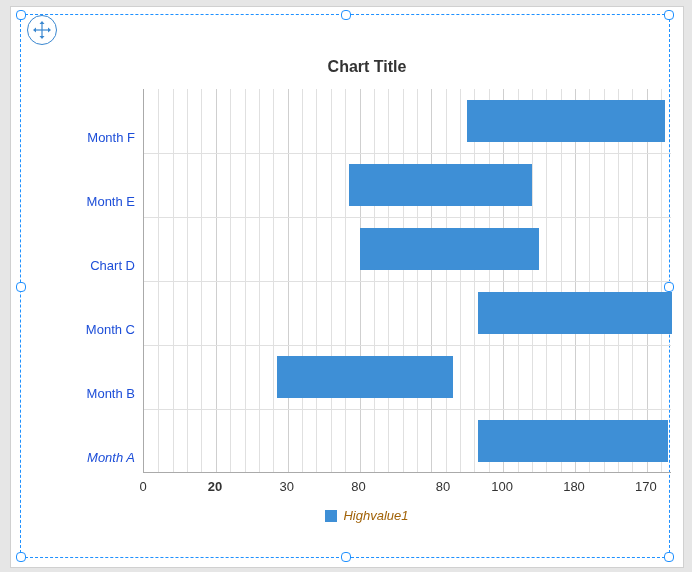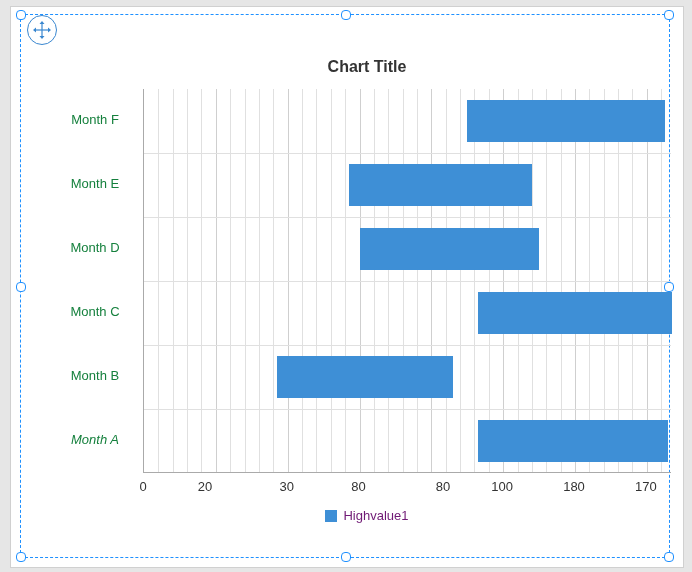--- a/index.html
+++ b/index.html
@@ -99,23 +99,24 @@
     background: #e0e0e0;
   }
   .vgrid { top: 0; width: 1px; height: 100%; }
   .vgrid.major { background: #cfcfcf; }
   .hgrid { left: 0; height: 1px; width: 100%; }
 
   .y-label {
     position: absolute;
     left: 0;
     width: 80px;
-    text-align: center;
+    text-align: right;
     font-size: 13px;
-    color: #15803d;
+    color: #1d4ed8;
+    margin-top: 18px;
   }
 
   .x-label {
     position: absolute;
     top: 440px;
     width: 40px;
     text-align: center;
     font-size: 13px;
     color: #333;
     transform: translateX(-50%);
@@ -127,21 +128,22 @@
     height: 42px;
   }
 
   .legend {
     position: absolute;
     left: 0;
     width: 100%;
     top: 468px;
     text-align: center;
     font-size: 13px;
-    color: #701a75;
+    color: #a16207;
+    font-style: italic;
   }
   .legend-swatch {
     display: inline-block;
     width: 12px;
     height: 12px;
     background: #3e8fd6;
     vertical-align: middle;
     margin-right: 6px;
   }
   .legend-text { vertical-align: middle; }
@@ -226,28 +228,28 @@
         <div class="bar" style="left: 204.735px; width: 183.184px; top: 75px;"></div>
         <div class="bar" style="left: 215.51px; width: 179.592px; top: 139px;"></div>
         <div class="bar" style="left: 334.041px; width: 193.959px; top: 203px;"></div>
         <div class="bar" style="left: 132.898px; width: 176px; top: 267px;"></div>
         <div class="bar" style="left: 334.041px; width: 190.367px; top: 331px;"></div>
       </div>
 
     <div id="ylabels">
         <div class="y-label" style="top: 73px;">Month F</div>
         <div class="y-label" style="top: 137px;">Month E</div>
-        <div class="y-label" style="top: 201px;">Month D</div>
+        <div class="y-label" style="top: 201px;">Chart D</div>
         <div class="y-label" style="top: 265px;">Month C</div>
         <div class="y-label" style="top: 329px;">Month B</div>
         <div class="y-label" style="top: 393px; font-style: italic;">Month A</div>
       </div>
     <div id="xlabels">
         <div class="x-label" style="left: 88px;">0</div>
-        <div class="x-label" style="left: 150px;">20</div>
+        <div class="x-label" style="left: 160px; font-weight: bold;">20</div>
         <div class="x-label" style="left: 231.673px;">30</div>
         <div class="x-label" style="left: 303.51px;">80</div>
         <div class="x-label" style="left: 388px;">80</div>
         <div class="x-label" style="left: 447.184px;">100</div>
         <div class="x-label" style="left: 519.02px;">180</div>
         <div class="x-label" style="left: 590.857px;">170</div>
       </div>
 
     <div class="legend">
       <span class="legend-swatch"></span><span class="legend-text">Highvalue1</span>

